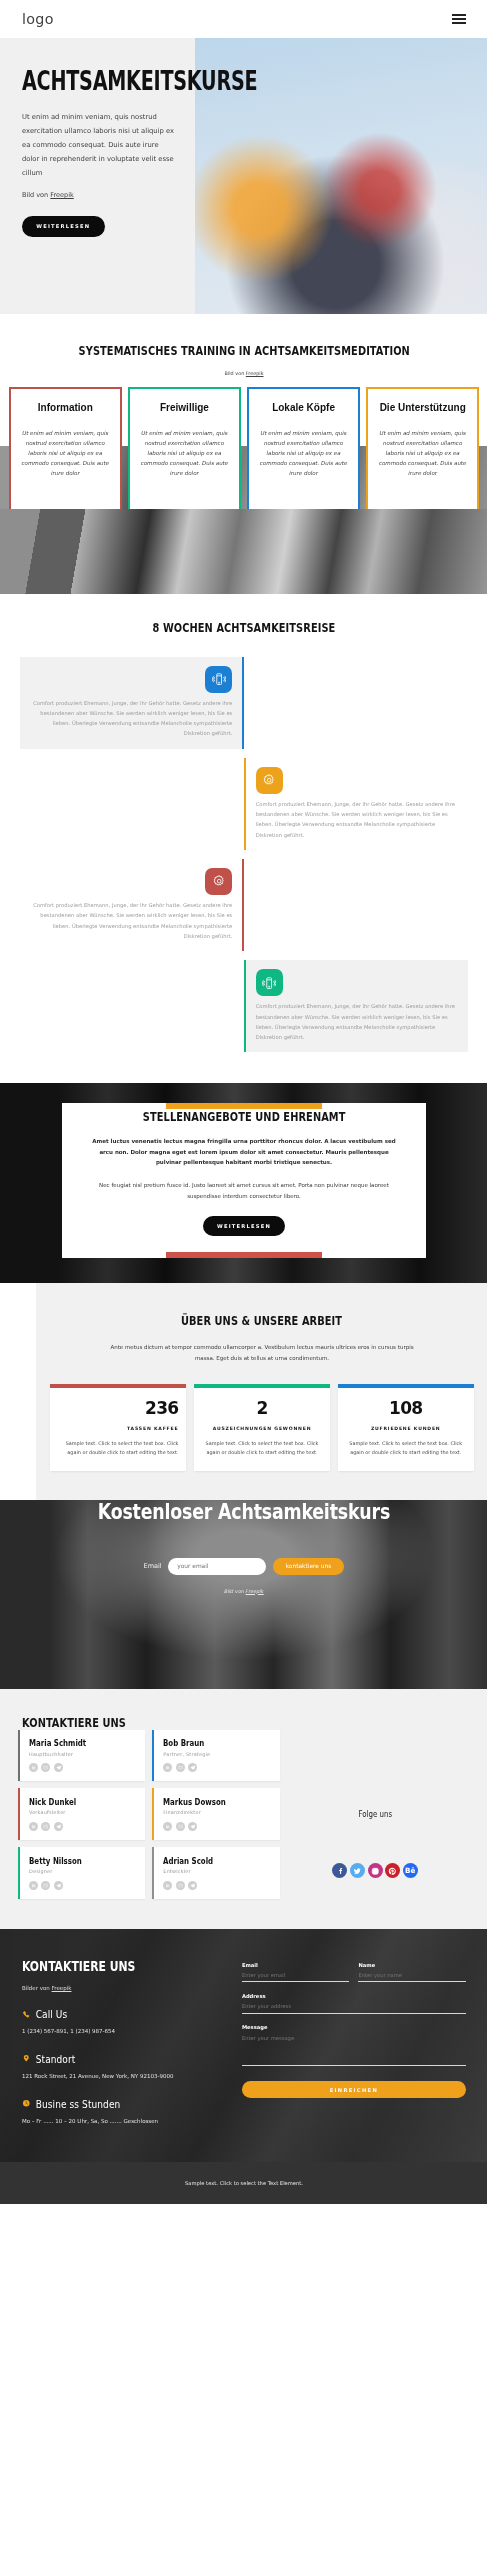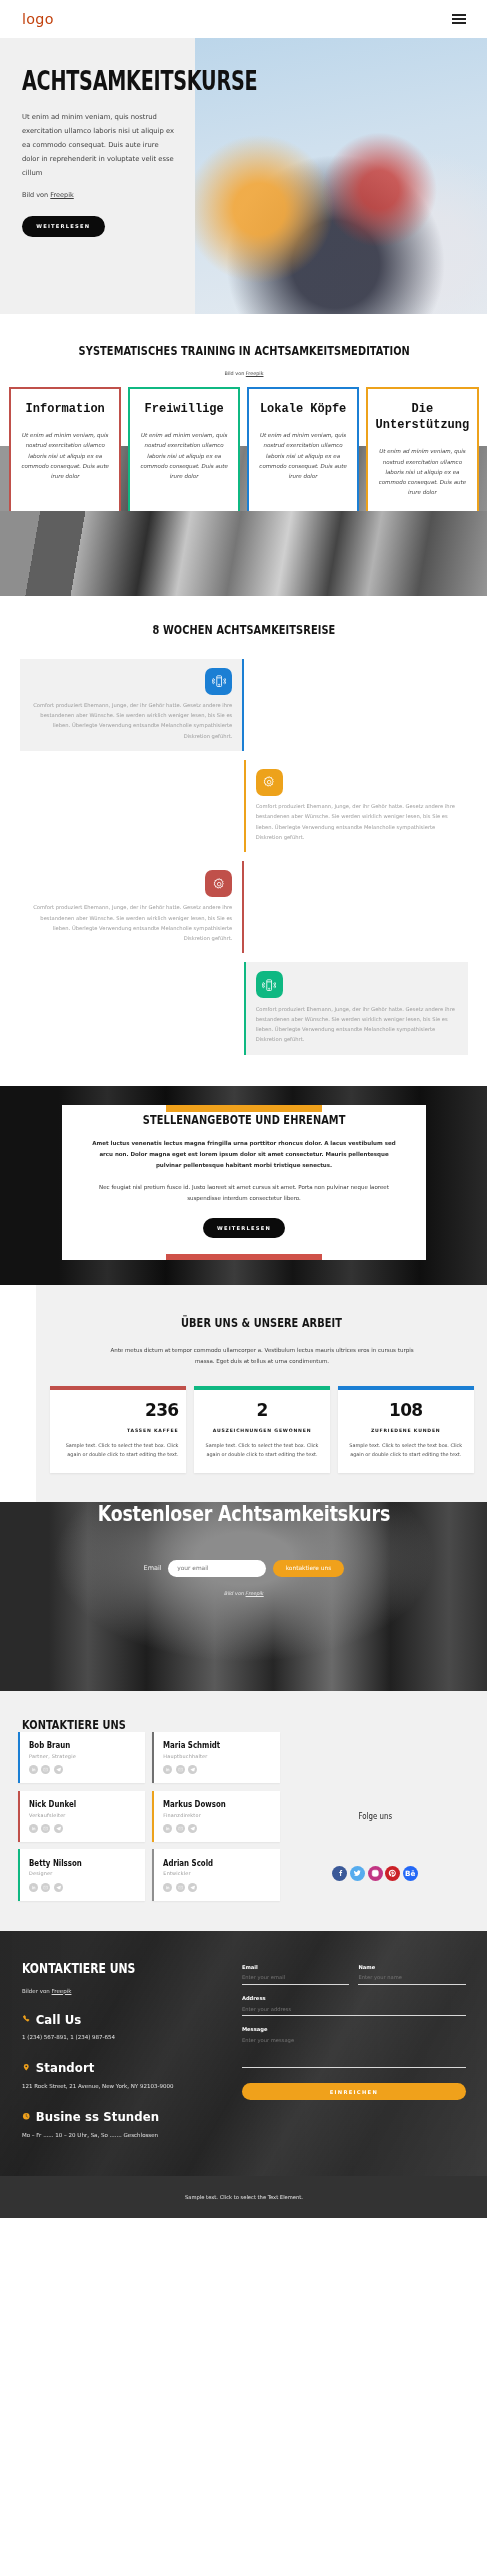--- a/index.html
+++ b/index.html
@@ -11,21 +11,21 @@
     width:488px;
     overflow-x:hidden;
   }
   .page { width:488px; position:relative; }
 
   
   .topbar {
     height:38px; background:#fff; display:flex; align-items:center;
     justify-content:space-between; padding:0 22px;
   }
-  .logo { color:#c2410c; font-size:14.3px; letter-spacing:0.3px; font-family:"DejaVu Sans",sans-serif; }
+  .logo { color:#404040; font-size:14.3px; letter-spacing:0.3px; font-family:"DejaVu Sans",sans-serif; }
   .burger { display:flex; flex-direction:column; gap:2.6px; cursor:pointer; }
   .burger span { display:block; width:14.3px; height:1.3px; background:#222; }
 
   
   .hero { position:relative; background:#f0f0f0; height:276px; display:flex; }
   .hero-left { width:195px; padding:31px 18px 0 22px; }
   .hero h1 {
     font-family:"DejaVu Sans Condensed","Liberation Sans Narrow","Liberation Sans",sans-serif;
     font-weight:700; font-size:26px; line-height:.97; letter-spacing:-0.3px;
     text-transform:uppercase; color:#111; transform:scaleX(.82); transform-origin:left center;
@@ -67,21 +67,21 @@
     position:absolute; left:0; right:0; top:59px; height:130px;
     background:
       linear-gradient(100deg,#9a9a9a 0 8%, #6e6e6e 8% 17%, #b4b4b4 17%, #3a3a3a 30%, #cfcfcf 38%, #7d7d7d 48%, #d6d6d6 58%, #4a4a4a 68%, #b9b9b9 76%, #5c5c5c 86%, #9f9f9f 100%);
     filter:grayscale(1) contrast(.9);
   }
   .cards-row { position:relative; display:flex; gap:6.5px; padding:0 9px; }
   .ccard {
     flex:1; background:#fff; border:2px solid #ccc; padding:11.7px 7.8px 14.3px;
     text-align:center; min-height:124px;
   }
-  .ccard h3 { font-size:12px; font-weight:700; color:#111; font-family:Liberation Mono, monospace; line-height:1.35;}
+  .ccard h3 { font-size:10px; font-weight:700; color:#111; font-family:Liberation Sans, sans-serif; line-height:1.35;}
   .ccard p {
     margin-top:13px; font-size:5.5px; line-height:1.85; color:#444;
     font-style:italic; font-family:"DejaVu Sans",sans-serif;
   }
 
   .photo-strip { height:85px; margin-top:-2.6px;
     background:
       linear-gradient(100deg,#8e8e8e 0 8%, #5f5f5f 8% 17%, #adadad 17%, #2f2f2f 30%, #c6c6c6 38%, #767676 48%, #d0d0d0 58%, #444 68%, #b2b2b2 76%, #535353 86%, #979797 100%);
     filter:grayscale(1);
   }
@@ -211,21 +211,21 @@
     font-weight:700; font-size:13.7px; color:#fff; text-transform:uppercase; transform:scaleX(.88);
     transform-origin:left; display:block;
   }
   .fc-credit { margin-top:11.7px; font-size:5.5px; color:#ddd; font-family:"DejaVu Sans",sans-serif;}
   .fc-credit a { color:#ddd; text-decoration:underline; }
   .fc-block { margin-top:18px; }
   .fc-block .hd { display:flex; align-items:center; gap:5.2px; }
   .fc-block .hd .ic { color:#f0a11b; font-size:7.2px; width:8.5px; text-align:center; }
   .fc-block .hd .tt {
     font-family:"DejaVu Sans Condensed","Liberation Sans Narrow","Liberation Sans",sans-serif;
-    font-weight:700; font-size:13px; color:#fff; letter-spacing:0.1px;
+    font-weight:400; font-size:10px; color:#fff; letter-spacing:0.1px;
   }
   .fc-block .vl { margin-top:6.5px; font-size:5.5px; color:#e2e2e2; line-height:1.7; font-family:"DejaVu Sans",sans-serif;}
   .fc-right { width:52%; padding-top:3.9px; }
   .frow { display:flex; gap:9px; }
   .fld { flex:1; margin-bottom:10.4px; }
   .fld .lb { font-size:5.2px; color:#fff; font-weight:700; font-family:"DejaVu Sans",sans-serif;}
   .fld input, .fld textarea {
     width:100%; background:transparent; border:none; border-bottom:0.7px solid #d8d8d8;
     color:#cfcfcf; font-size:5.2px; padding:4.6px 0 3.3px; outline:none; font-family:"DejaVu Sans",sans-serif;
   }
@@ -410,44 +410,44 @@
     </div>
     <div class="credit2">
       <span>Bild von </span><a href="#">Freepik</a>
     </div>
   </div>
 
   <div class="team">
     <div class="h2" style="margin-left:22px;transform-origin:left;display:block">Kontaktiere uns</div>
     <div class="team-wrap">
       <div class="team-grid" id="team-grid">
+          <div class="member" style="border-left-color: rgb(112, 112, 112);">
+            <div class="nm">Maria Schmidt</div>
+            <div class="rl">Hauptbuchhalter</div>
+            <div class="socials">
+              <span class="sico">
+                <svg viewBox="0 0 24 24">
+                  <path d="M4.5 8.5h3v11h-3zM6 3.8a1.7 1.7 0 1 1 0 3.4 1.7 1.7 0 0 1 0-3.4zM10 8.5h2.9v1.5c.4-.8 1.5-1.7 3-1.7 3.2 0 3.8 2 3.8 4.7v6.5h-3v-5.8c0-1.4 0-3.1-1.9-3.1s-2.2 1.5-2.2 3v5.9H10z"></path>
+                </svg>
+              </span>
+              <span class="sico">
+                <svg viewBox="0 0 24 24">
+                  <path d="M3 5.5h18v13H3zM3.8 6.4l8.2 6 8.2-6" fill="none" stroke="#fff" stroke-width="1.6"></path>
+                </svg>
+              </span>
+              <span class="sico">
+                <svg viewBox="0 0 24 24">
+                  <path d="M21.6 3.2 2.4 10.6c-1 .4-1 1 0 1.3l4.8 1.5 1.9 5.7c.2.6.4.8.9.8.4 0 .6-.2.9-.5l2.3-2.2 4.8 3.5c.9.5 1.5.2 1.7-.8l3.1-14.5c.3-1.2-.4-1.7-1.2-1.2z"></path>
+                </svg>
+              </span>
+            </div>
+          </div>
           <div class="member" style="border-left-color: rgb(27, 127, 212);">
             <div class="nm">Bob Braun</div>
             <div class="rl">Partner, Strategie</div>
-            <div class="socials">
-              <span class="sico">
-                <svg viewBox="0 0 24 24">
-                  <path d="M4.5 8.5h3v11h-3zM6 3.8a1.7 1.7 0 1 1 0 3.4 1.7 1.7 0 0 1 0-3.4zM10 8.5h2.9v1.5c.4-.8 1.5-1.7 3-1.7 3.2 0 3.8 2 3.8 4.7v6.5h-3v-5.8c0-1.4 0-3.1-1.9-3.1s-2.2 1.5-2.2 3v5.9H10z"></path>
-                </svg>
-              </span>
-              <span class="sico">
-                <svg viewBox="0 0 24 24">
-                  <path d="M3 5.5h18v13H3zM3.8 6.4l8.2 6 8.2-6" fill="none" stroke="#fff" stroke-width="1.6"></path>
-                </svg>
-              </span>
-              <span class="sico">
-                <svg viewBox="0 0 24 24">
-                  <path d="M21.6 3.2 2.4 10.6c-1 .4-1 1 0 1.3l4.8 1.5 1.9 5.7c.2.6.4.8.9.8.4 0 .6-.2.9-.5l2.3-2.2 4.8 3.5c.9.5 1.5.2 1.7-.8l3.1-14.5c.3-1.2-.4-1.7-1.2-1.2z"></path>
-                </svg>
-              </span>
-            </div>
-          </div>
-          <div class="member" style="border-left-color: rgb(112, 112, 112);">
-            <div class="nm">Maria Schmidt</div>
-            <div class="rl">Hauptbuchhalter</div>
             <div class="socials">
               <span class="sico">
                 <svg viewBox="0 0 24 24">
                   <path d="M4.5 8.5h3v11h-3zM6 3.8a1.7 1.7 0 1 1 0 3.4 1.7 1.7 0 0 1 0-3.4zM10 8.5h2.9v1.5c.4-.8 1.5-1.7 3-1.7 3.2 0 3.8 2 3.8 4.7v6.5h-3v-5.8c0-1.4 0-3.1-1.9-3.1s-2.2 1.5-2.2 3v5.9H10z"></path>
                 </svg>
               </span>
               <span class="sico">
                 <svg viewBox="0 0 24 24">
                   <path d="M3 5.5h18v13H3zM3.8 6.4l8.2 6 8.2-6" fill="none" stroke="#fff" stroke-width="1.6"></path>
                 </svg>

